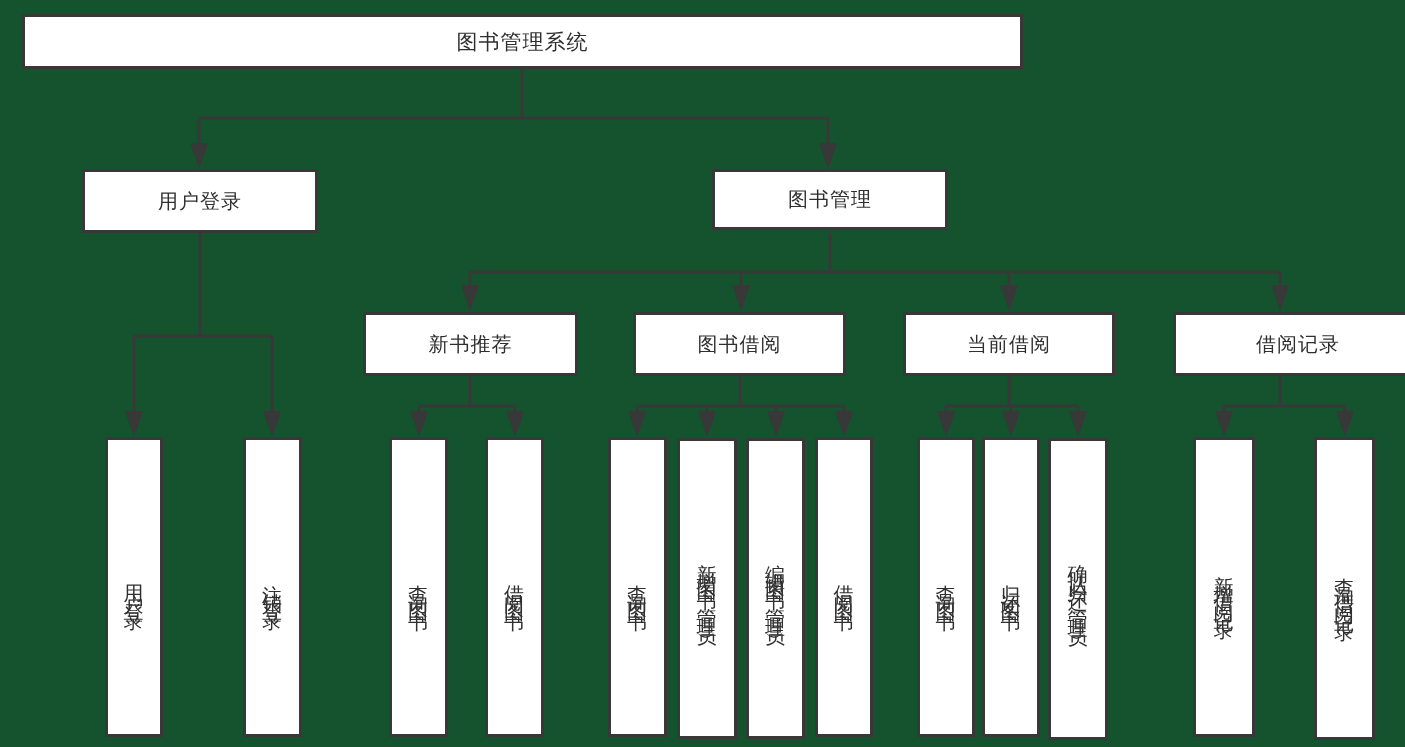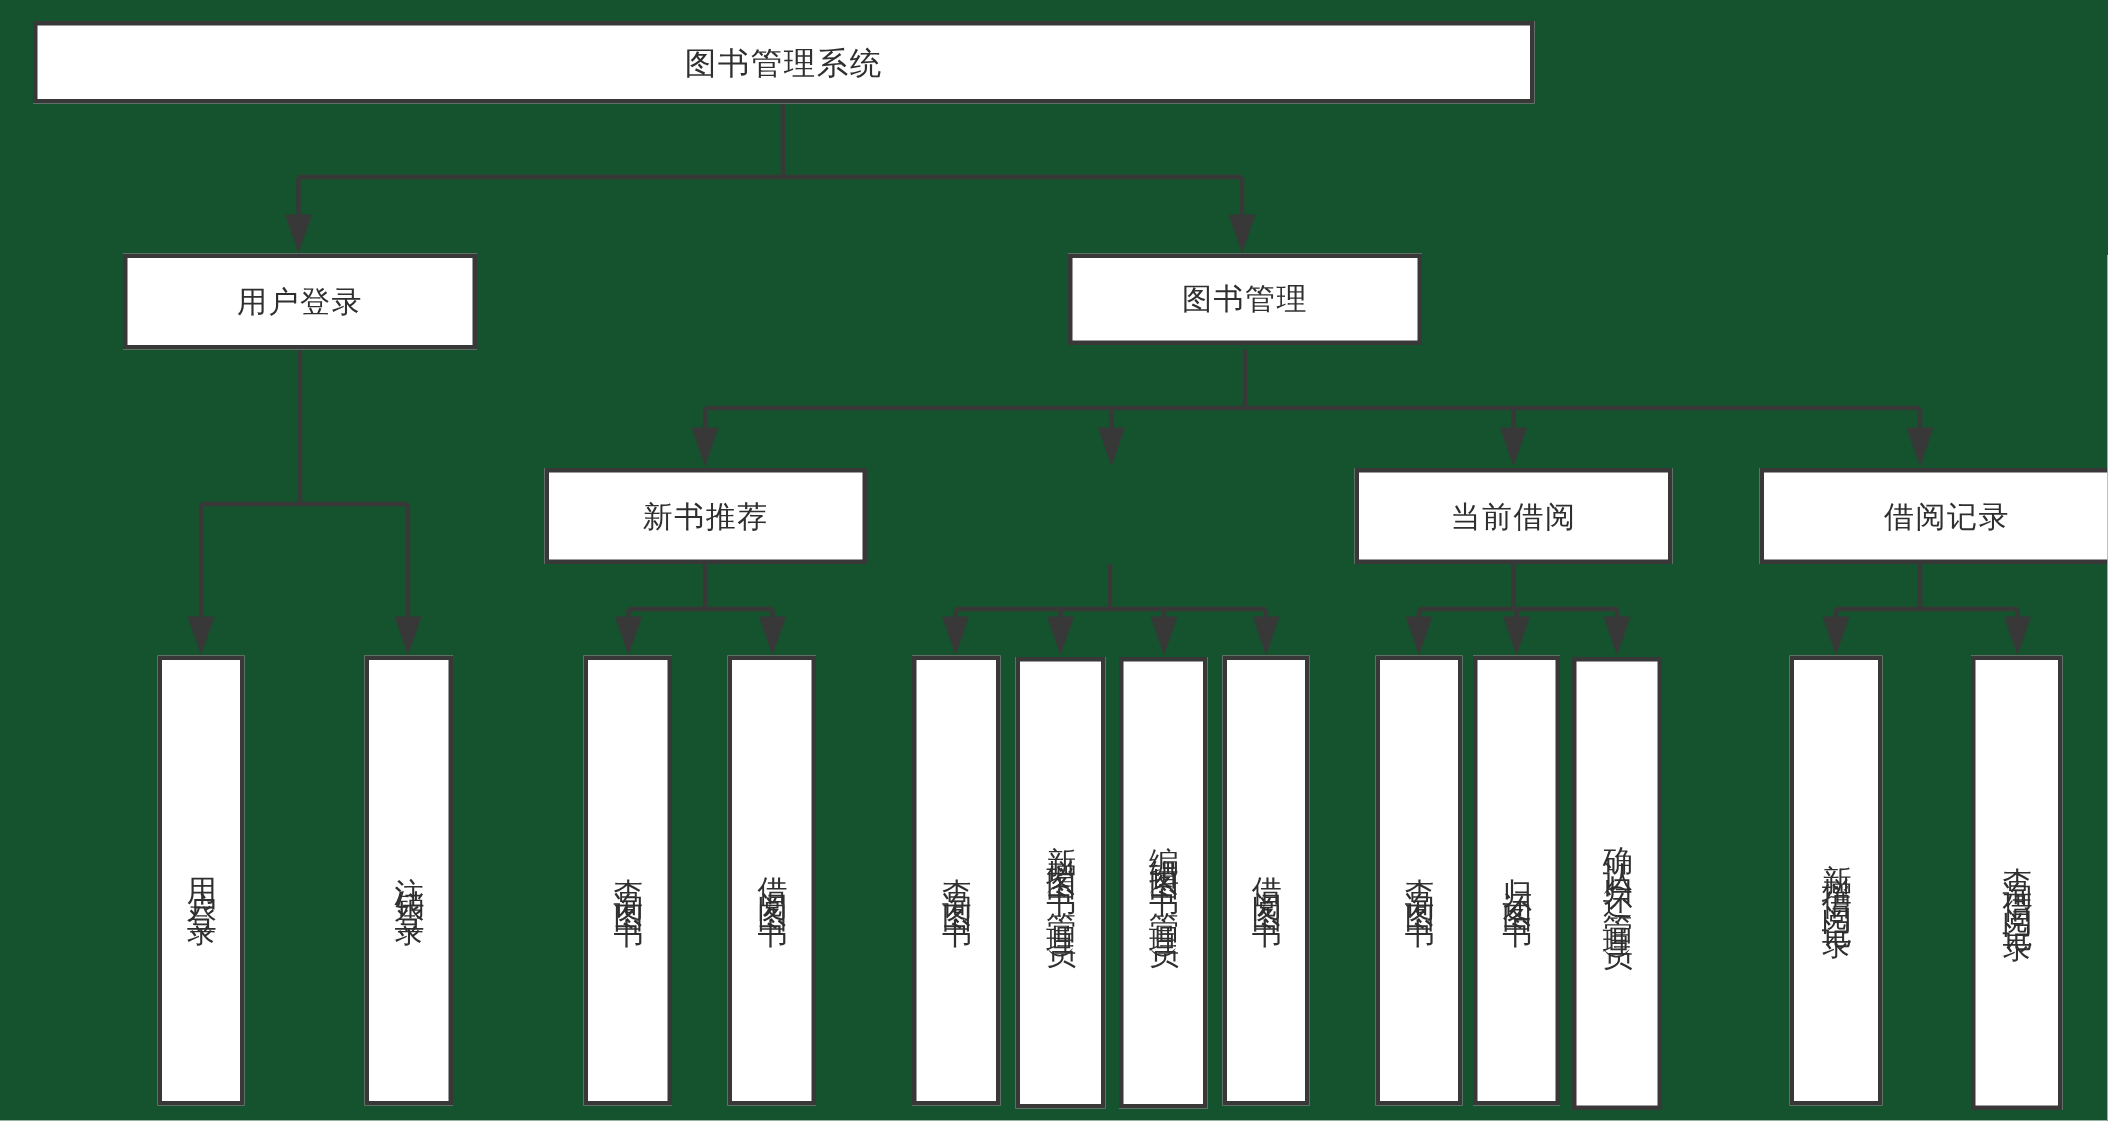--- a/index.html
+++ b/index.html
@@ -112,20 +112,21 @@
       <path class="ar" d="M1215 411 L1233 411 L1224 437 Z M1336 411 L1354 411 L1345 437 Z"></path>
     </g>
   </svg>
 
   <div class="box h-box root-box" style="left:22px; top:14px; width:1001px; height:55px;">图书管理系统</div>
 
   <div class="box h-box" style="left:82px; top:169px; width:236px; height:64px;">用户登录</div>
   <div class="box h-box" style="left:712px; top:169px; width:236px; height:61px;">图书管理</div>
 
   <div class="box h-box" style="left:363px; top:312px; width:215px; height:64px;">新书推荐</div>
+  <div class="box h-box" style="left:633px; top:312px; width:213px; height:64px;">图书借阅</div>
   <div class="box h-box" style="left:903px; top:312px; width:212px; height:64px;">当前借阅</div>
   <div class="box h-box" style="left:1173px; top:312px; width:250px; height:64px;">借阅记录</div>
 
   <div class="box v-box" style="left:105px; top:437px; width:58px; height:300px;">用户登录</div>
   <div class="box v-box" style="left:243px; top:437px; width:59px; height:300px;">注销登录</div>
 
   <div class="box v-box" style="left:389px; top:437px; width:59px; height:300px;">查询图书</div>
   <div class="box v-box" style="left:485px; top:437px; width:59px; height:300px;">借阅图书</div>
 
   <div class="box v-box" style="left:608px; top:437px; width:59px; height:300px;">查询图书</div>

